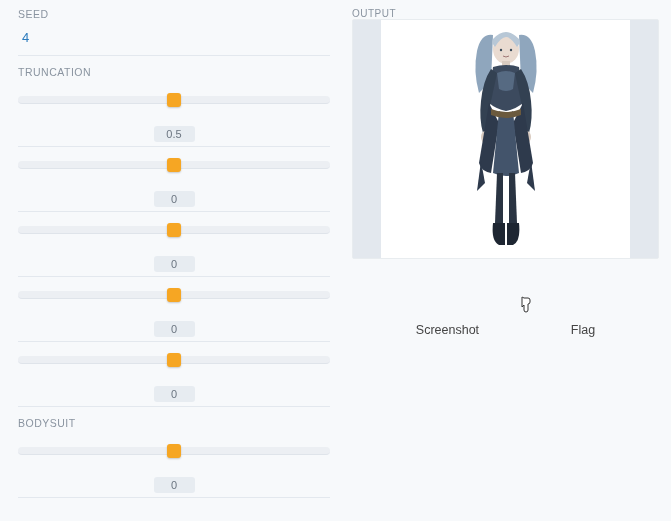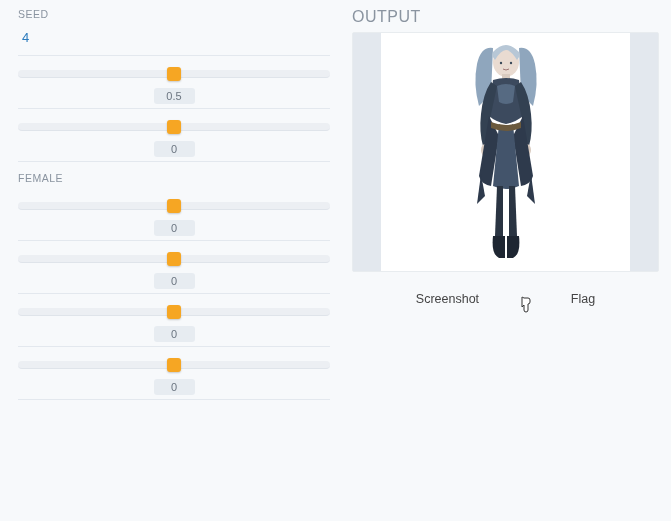--- a/index.html
+++ b/index.html
@@ -68,34 +68,33 @@
     border-radius: 3px;
     background: #f6a623;
     box-shadow: 0 1px 2px rgba(0,0,0,0.2);
     transform: translateX(-50%);
     top: 1px;
   }
   .value-pill {
     display: block;
     width: 41px;
     text-align: center;
-    margin: 6px auto 2px auto;
+    margin: 18px auto 2px auto;
     padding: 2px 0;
     font-size: 11px;
     color: #6b7580;
     background: #e7ecf1;
     border-radius: 3px;
   }
   .divider { border-bottom: 1px solid #e3e8ee; padding-bottom: 2px; }
   .output-label {
-    font-size: 16px;
+    font-size: 10px;
     letter-spacing: 0.5px;
     color: #8a94a0;
     text-transform: uppercase;
-    margin-bottom: 6px;
   }
   .output-frame {
     width: 100%;
     height: 240px;
     background: #fff;
     border: 1px solid #e8ecef;
     border-radius: 2px;
     display: flex;
   }
   .side-pad {
@@ -113,86 +112,88 @@
   .buttons {
     display: flex;
     justify-content: space-around;
     padding: 16px 18px 0 18px;
     font-size: 12.5px;
     color: #444;
   }
   .btn {
     cursor: pointer;
     padding: 4px 6px;
+    margin-top: 44px;
   }
   .cursor {
     position: absolute;
     left: 517px;
     top: 296px;
     pointer-events: none;
     color: #333;
     font-size: 15px;
   }
   svg.character { width: 130px; height: 232px; }
 </style>
 </head>
 <body>
 
 <div class="app">
   <div class="left">
     <div class="section-label first-label">SEED</div>
     <div class="seed-value">4</div>
     <div id="sliders">
         <div class="divider">
+          <div class="section-label">TRUNCATION</div>
           <div class="slider-wrap">
             <div class="slider-track">
               <div class="track-bg"></div>
               <div class="thumb" style="left:50%"></div>
             </div>
             <span class="value-pill">0.5</span>
           </div>
         </div>
         <div class="divider">
           <div class="slider-wrap">
             <div class="slider-track">
               <div class="track-bg"></div>
               <div class="thumb" style="left:50%"></div>
             </div>
             <span class="value-pill">0</span>
           </div>
         </div>
         <div class="divider">
-          <div class="section-label">FEMALE</div>
-          <div class="slider-wrap">
-            <div class="slider-track">
-              <div class="track-bg"></div>
-              <div class="thumb" style="left:50%"></div>
-            </div>
-            <span class="value-pill">0</span>
-          </div>
-        </div>
-        <div class="divider">
-          <div class="slider-wrap">
-            <div class="slider-track">
-              <div class="track-bg"></div>
-              <div class="thumb" style="left:50%"></div>
-            </div>
-            <span class="value-pill">0</span>
-          </div>
-        </div>
-        <div class="divider">
-          <div class="slider-wrap">
-            <div class="slider-track">
-              <div class="track-bg"></div>
-              <div class="thumb" style="left:50%"></div>
-            </div>
-            <span class="value-pill">0</span>
-          </div>
-        </div>
-        <div class="divider">
+          <div class="slider-wrap">
+            <div class="slider-track">
+              <div class="track-bg"></div>
+              <div class="thumb" style="left:50%"></div>
+            </div>
+            <span class="value-pill">0</span>
+          </div>
+        </div>
+        <div class="divider">
+          <div class="slider-wrap">
+            <div class="slider-track">
+              <div class="track-bg"></div>
+              <div class="thumb" style="left:50%"></div>
+            </div>
+            <span class="value-pill">0</span>
+          </div>
+        </div>
+        <div class="divider">
+          <div class="slider-wrap">
+            <div class="slider-track">
+              <div class="track-bg"></div>
+              <div class="thumb" style="left:50%"></div>
+            </div>
+            <span class="value-pill">0</span>
+          </div>
+        </div>
+        <div class="divider">
+          <div class="section-label">BODYSUIT</div>
           <div class="slider-wrap">
             <div class="slider-track">
               <div class="track-bg"></div>
               <div class="thumb" style="left:50%"></div>
             </div>
             <span class="value-pill">0</span>
           </div>
         </div>
       </div>
   </div>

